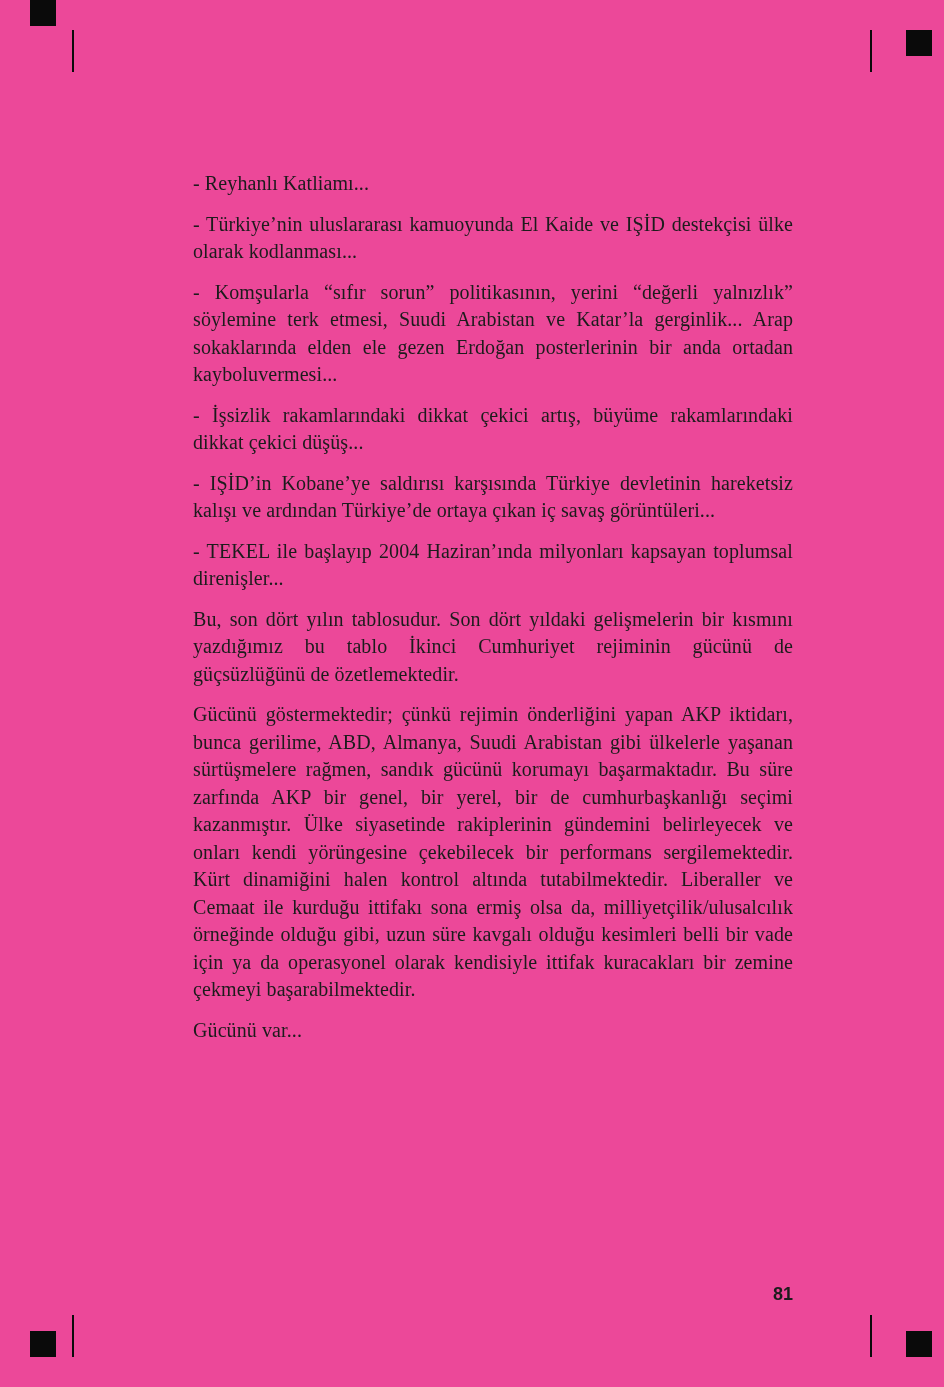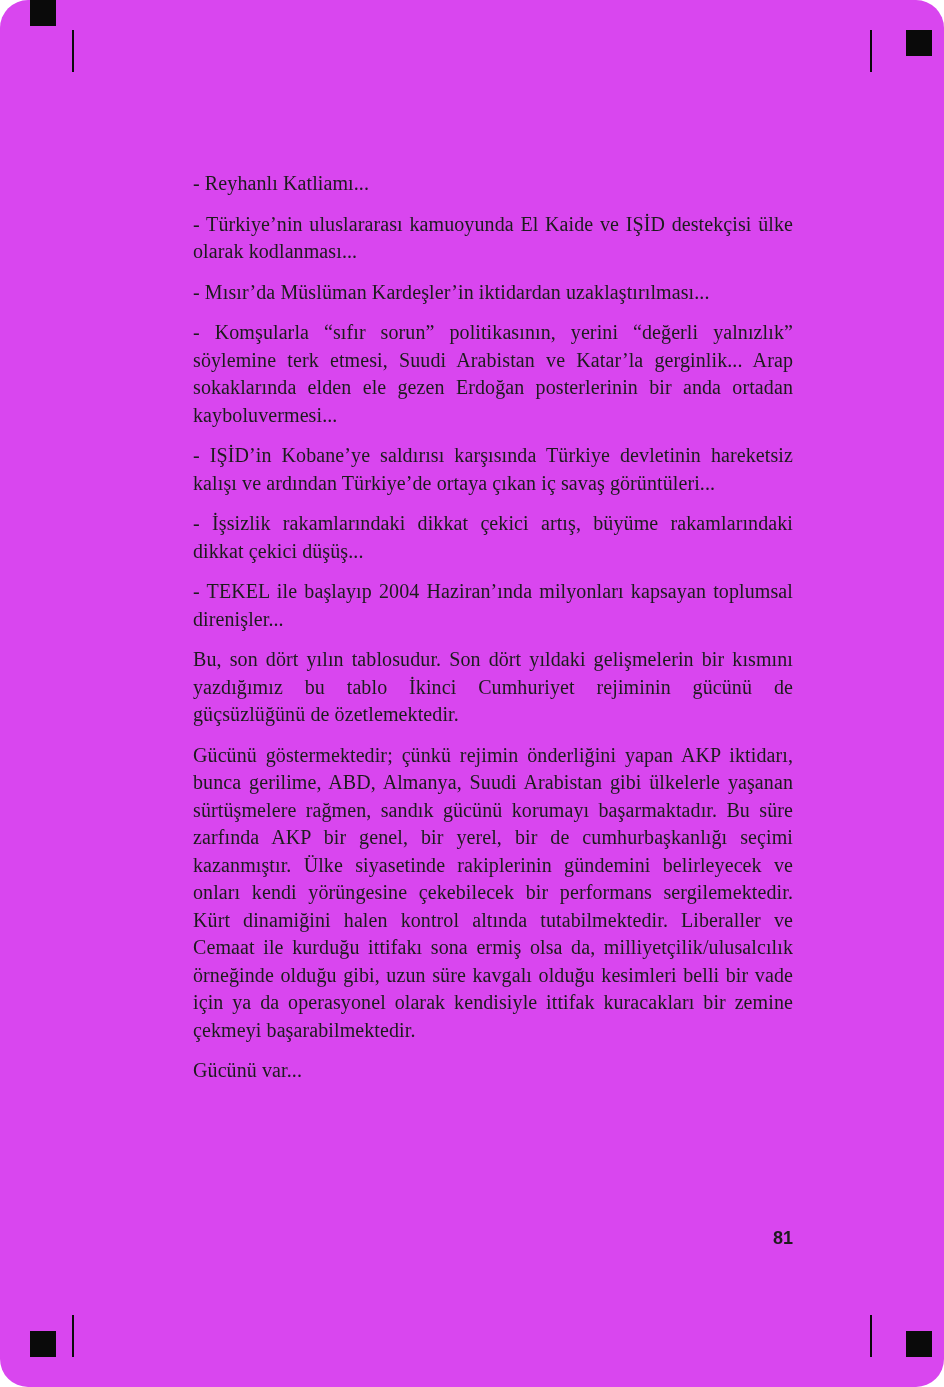--- a/index.html
+++ b/index.html
@@ -4,25 +4,24 @@
 <style>
   html, body {
     margin: 0;
     padding: 0;
     background: #ffffff;
   }
   .page {
     position: relative;
     width: 944px;
     height: 1387px;
-    background: #d946ef;
+    background: #ec4899;
     font-family: "Liberation Serif", "DejaVu Serif", serif;
     color: #1c1c1c;
     overflow: hidden;
-    border-radius: 28px;
   }
   
   .mark {
     position: absolute;
     background: #0a0a0a;
   }
   .mark.square { width: 26px; height: 26px; }
   .mark.vline  { width: 2px;  height: 42px; }
   .mark.tl-square { left: 30px;  top: 0; }
   .mark.tl-vline  { left: 72px;  top: 30px; }
@@ -41,21 +40,21 @@
   }
   .text-block p {
     margin: 0 0 13px 0;
     font-size: 20px;
     line-height: 27.5px;
     text-align: justify;
     letter-spacing: 0.1px;
   }
   .page-number {
     position: absolute;
-    top: 1228px;
+    top: 1284px;
     left: 193px;
     width: 600px;
     text-align: right;
     font-family: "Liberation Sans", "DejaVu Sans", sans-serif;
     font-weight: bold;
     font-size: 18px;
     color: #1c1c1c;
   }
 </style>
 </head>
@@ -68,24 +67,23 @@
   <span class="mark vline tr-vline"></span>
   <span class="mark square tr-square"></span>
   <span class="mark vline bl-vline"></span>
   <span class="mark square bl-square"></span>
   <span class="mark vline br-vline"></span>
   <span class="mark square br-square"></span>
 
   <div class="text-block">
     <p>- Reyhanlı Katliamı...</p>
     <p>- Türkiye’nin uluslararası kamuoyunda El Kaide ve IŞİD destekçisi ülke olarak kodlanması...</p>
-    <p>- Mısır’da Müslüman Kardeşler’in iktidardan uzaklaştırılması...</p>
     <p>- Komşularla “sıfır sorun” politikasının, yerini “değerli yalnızlık” söylemine terk etmesi, Suudi Arabistan ve Katar’la gerginlik... Arap sokaklarında elden ele gezen Erdoğan posterlerinin bir anda ortadan kayboluvermesi...</p>
+    <p>- İşsizlik rakamlarındaki dikkat çekici artış, büyüme rakamlarındaki dikkat çekici düşüş...</p>
     <p>- IŞİD’in Kobane’ye saldırısı karşısında Türkiye devletinin hareketsiz kalışı ve ardından Türkiye’de ortaya çıkan iç savaş görüntüleri...</p>
-    <p>- İşsizlik rakamlarındaki dikkat çekici artış, büyüme rakamlarındaki dikkat çekici düşüş...</p>
     <p>- TEKEL ile başlayıp 2004 Haziran’ında milyonları kapsayan toplumsal direnişler...</p>
     <p>Bu, son dört yılın tablosudur. Son dört yıldaki gelişmelerin bir kısmını yazdığımız bu tablo İkinci Cumhuriyet rejiminin gücünü de güçsüzlüğünü de özetlemektedir.</p>
     <p>Gücünü göstermektedir; çünkü rejimin önderliğini yapan AKP iktidarı, bunca gerilime, ABD, Almanya, Suudi Arabistan gibi ülkelerle yaşanan sürtüşmelere rağmen, sandık gücünü korumayı başarmaktadır. Bu süre zarfında AKP bir genel, bir yerel, bir de cumhurbaşkanlığı seçimi kazanmıştır. Ülke siyasetinde rakiplerinin gündemini belirleyecek ve onları kendi yörüngesine çekebilecek bir performans sergilemektedir. Kürt dinamiğini halen kontrol altında tutabilmektedir. Liberaller ve Cemaat ile kurduğu ittifakı sona ermiş olsa da, milliyetçilik/ulusalcılık örneğinde olduğu gibi, uzun süre kavgalı olduğu kesimleri belli bir vade için ya da operasyonel olarak kendisiyle ittifak kuracakları bir zemine çekmeyi başarabilmektedir.</p>
     <p>Gücünü var...</p>
   </div>
 
   <div class="page-number">81</div>
 
 </div>
 

